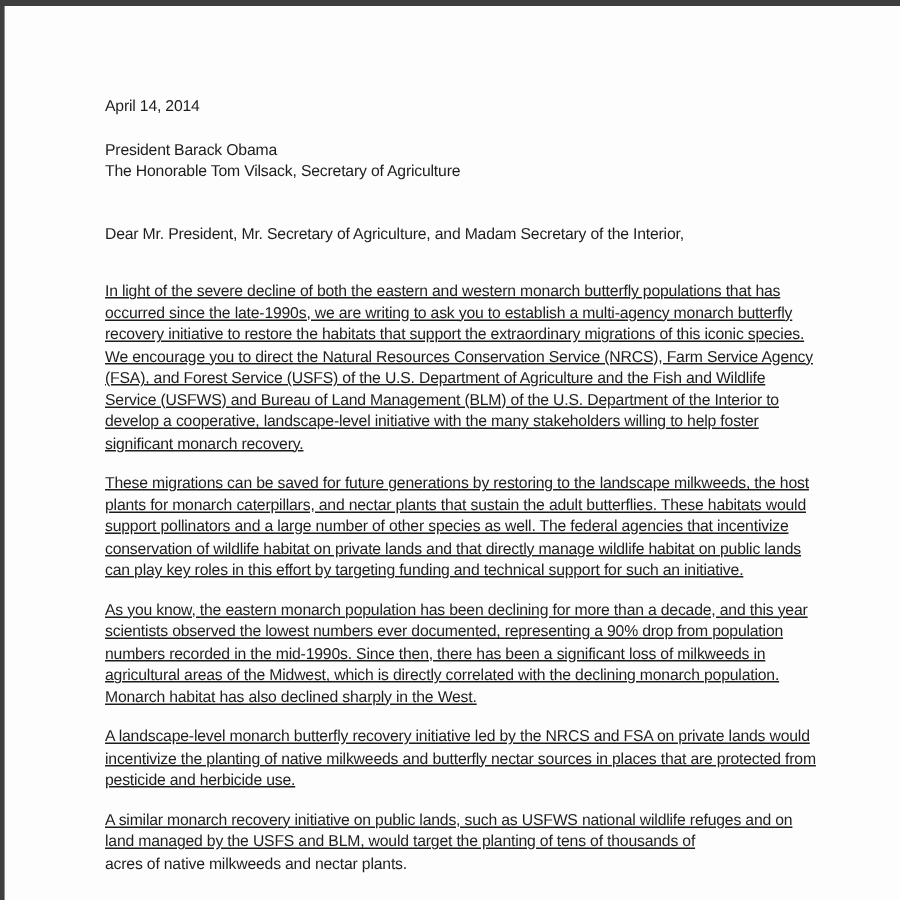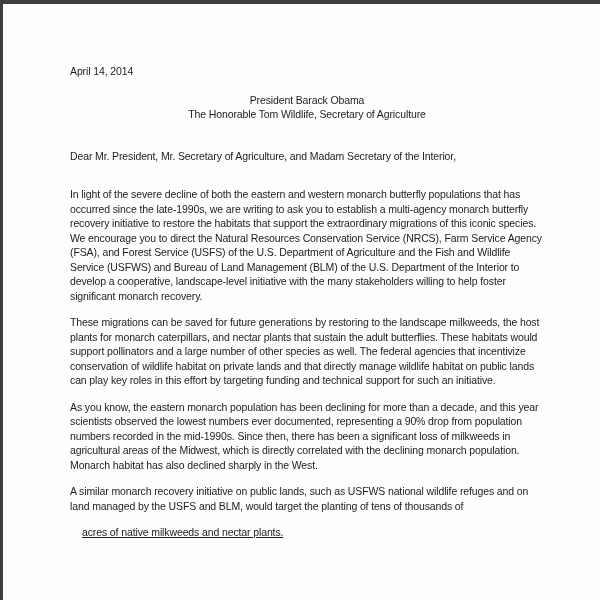--- a/index.html
+++ b/index.html
@@ -43,62 +43,62 @@
     font-size: 10.5px;
     letter-spacing: -0.12px;
     line-height: 14.5px;
     overflow: hidden;
   }
   .date {
     margin: 0 0 14px 0;
   }
   .recipients {
     margin: 0 0 27px 0;
-    text-align: center;
   }
   .recipient-line {
     margin: 0;
   }
   .salutation {
     margin: 0 0 24px 0;
   }
   .page p.body-par {
     margin: 0 0 12px 0;
     text-align: left;
+    text-decoration: underline;
   }
   .page p.body-par.last {
     margin-bottom: 0;
   }
   .clipped-line {
-    margin: 12px;
-    text-decoration: underline;
+    margin: 0;
     
   }
 </style>
 </head>
 <body>
 
 <div class="viewport">
   <div class="frame-top"></div>
   <div class="frame-left"></div>
 
   <div class="page">
     <div class="date">April 14, 2014</div>
 
     <div class="recipients">
       <p class="recipient-line">President Barack Obama</p>
-      <p class="recipient-line">The Honorable Tom Wildlife, Secretary of Agriculture</p>
+      <p class="recipient-line">The Honorable Tom Vilsack, Secretary of Agriculture</p>
     </div>
 
     <div class="salutation">Dear Mr. President, Mr. Secretary of Agriculture, and Madam Secretary of the Interior,</div>
 
     <p class="body-par">In light of the severe decline of both the eastern and western monarch butterfly populations that has occurred since the late-1990s, we are writing to ask you to establish a multi-agency monarch butterfly recovery initiative to restore the habitats that support the extraordinary migrations of this iconic species. We encourage you to direct the Natural Resources Conservation Service (NRCS), Farm Service Agency (FSA), and Forest Service (USFS) of the U.S. Department of Agriculture and the Fish and Wildlife Service (USFWS) and Bureau of Land Management (BLM) of the U.S. Department of the Interior to develop a cooperative, landscape-level initiative with the many stakeholders willing to help foster significant monarch recovery.</p>
 
     <p class="body-par">These migrations can be saved for future generations by restoring to the landscape milkweeds, the host plants for monarch caterpillars, and nectar plants that sustain the adult butterflies. These habitats would support pollinators and a large number of other species as well. The federal agencies that incentivize conservation of wildlife habitat on private lands and that directly manage wildlife habitat on public lands can play key roles in this effort by targeting funding and technical support for such an initiative.</p>
 
     <p class="body-par">As you know, the eastern monarch population has been declining for more than a decade, and this year scientists observed the lowest numbers ever documented, representing a 90% drop from population numbers recorded in the mid-1990s. Since then, there has been a significant loss of milkweeds in agricultural areas of the Midwest, which is directly correlated with the declining monarch population. Monarch habitat has also declined sharply in the West.</p>
 
+    <p class="body-par">A landscape-level monarch butterfly recovery initiative led by the NRCS and FSA on private lands would incentivize the planting of native milkweeds and butterfly nectar sources in places that are protected from pesticide and herbicide use.</p>
 
     <p class="body-par last">A similar monarch recovery initiative on public lands, such as USFWS national wildlife refuges and on land managed by the USFS and BLM, would target the planting of tens of thousands of</p>
 
     <p class="clipped-line">acres of native milkweeds and nectar plants.</p>
   </div>
 </div>
 
 </body></html>

